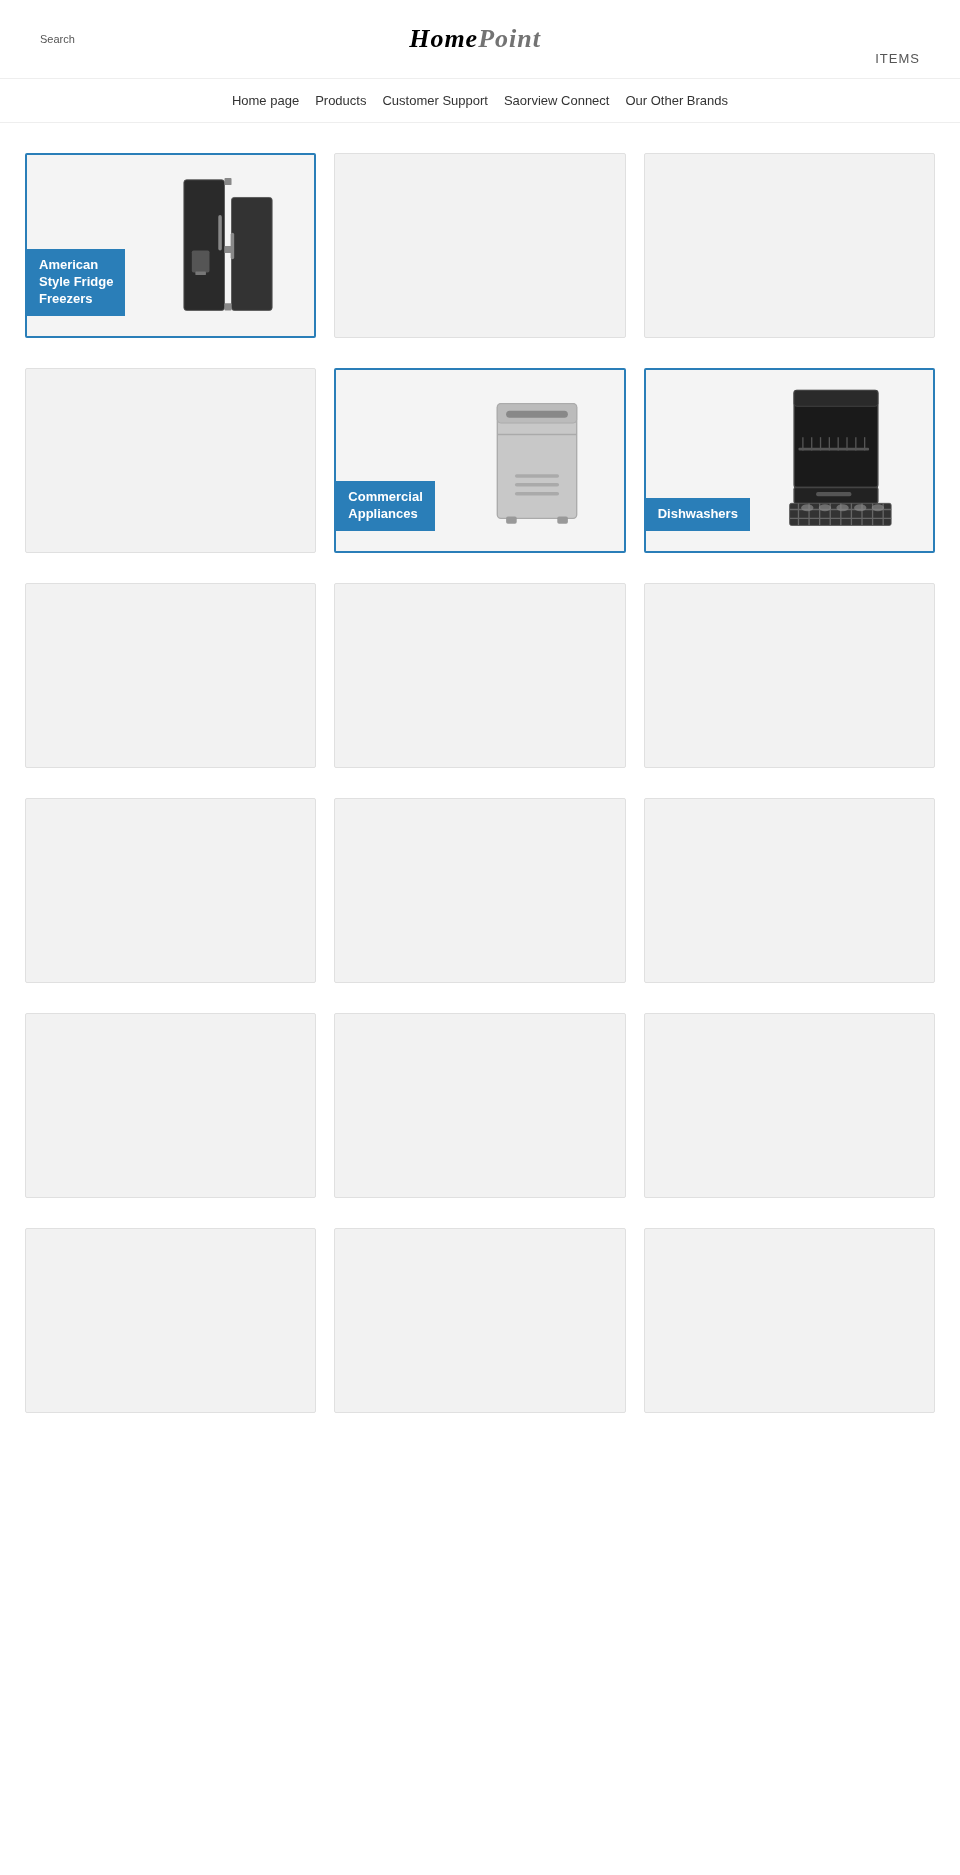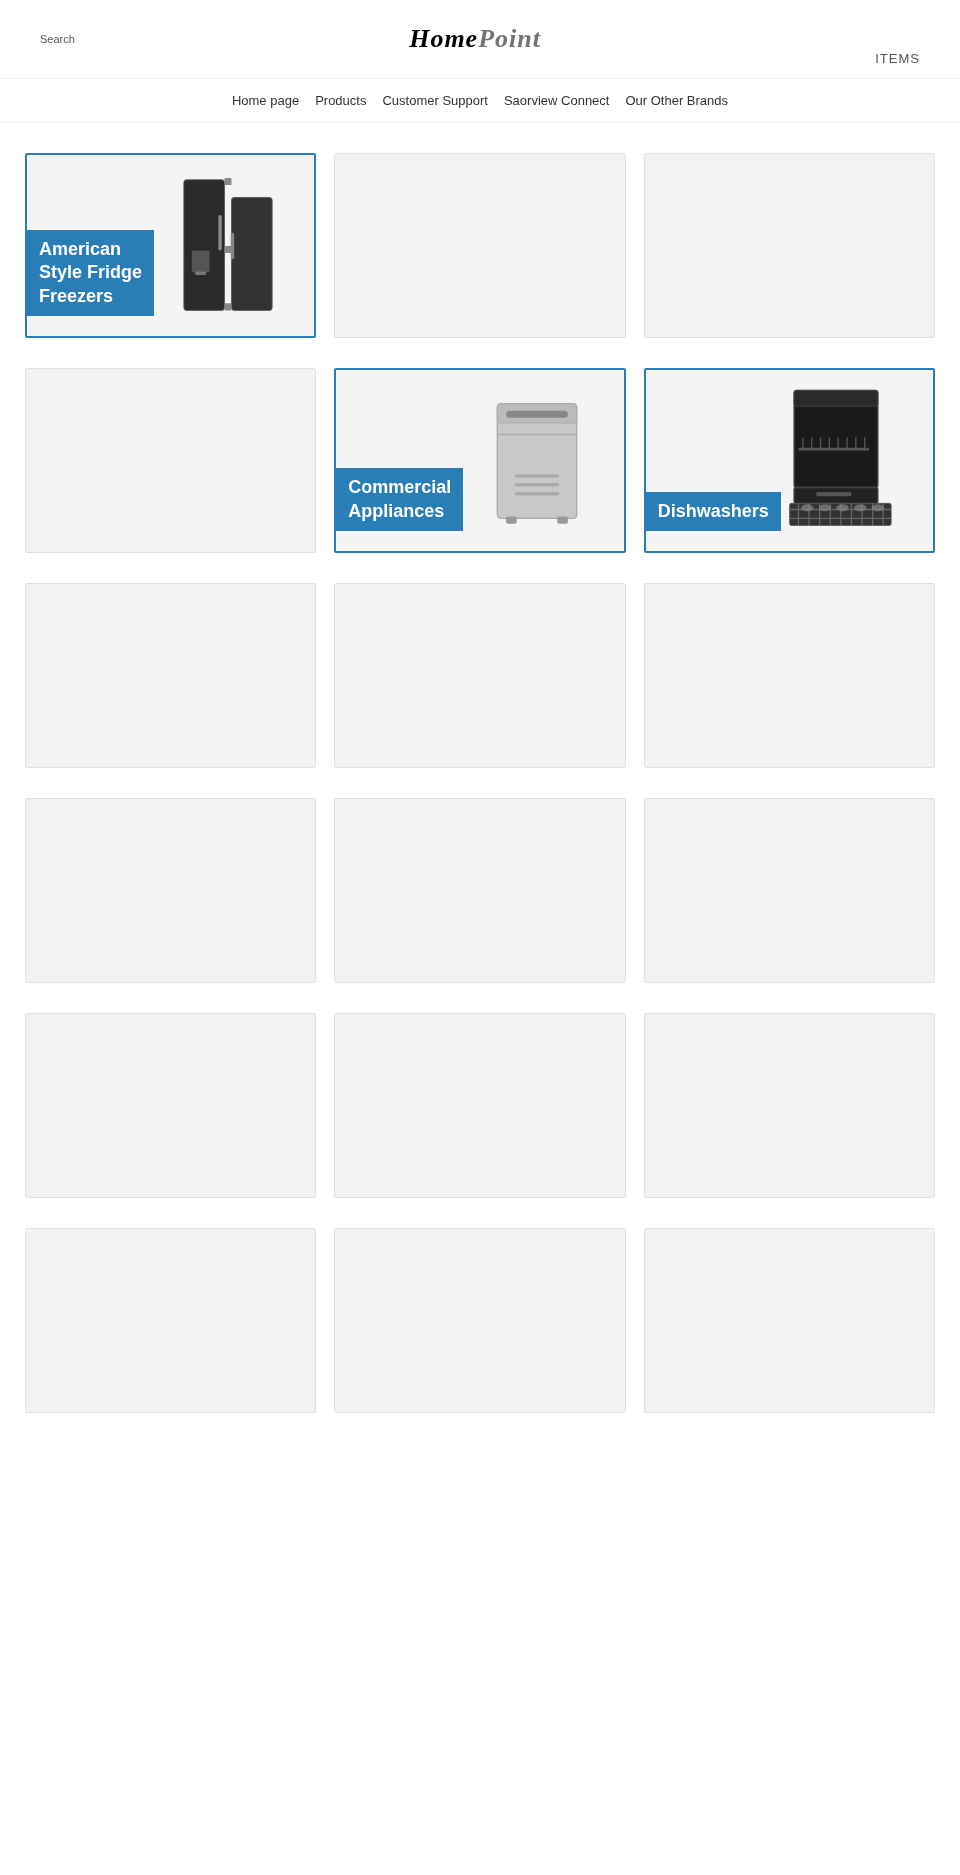--- a/index.html
+++ b/index.html
@@ -80,21 +80,21 @@
       background: #f2f2f2;
     }
 
     
     .card-label {
       position: absolute;
       left: 0;
       bottom: 20px;
       background: #2a7eb8;
       color: #fff;
-      font-size: 18px;
+      font-size: 13px;
       font-weight: bold;
       padding: 8px 12px;
       line-height: 1.3;
       max-width: 55%;
     }
 
     
     .card-img-area {
       position: absolute;
       right: 0;

